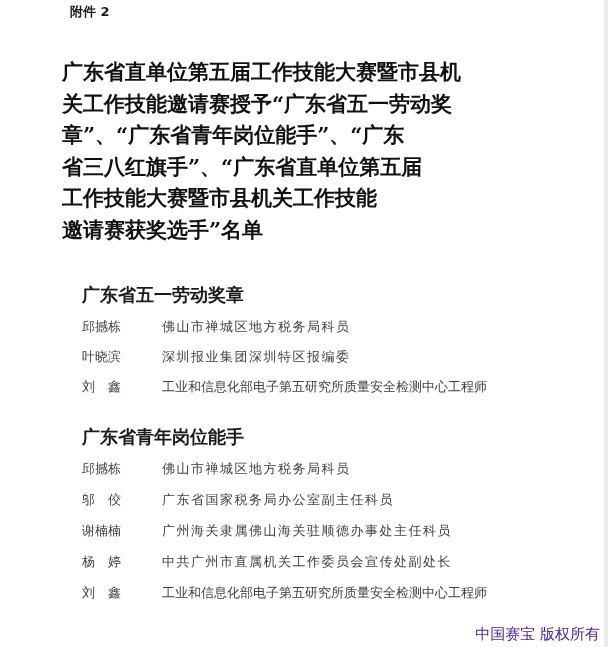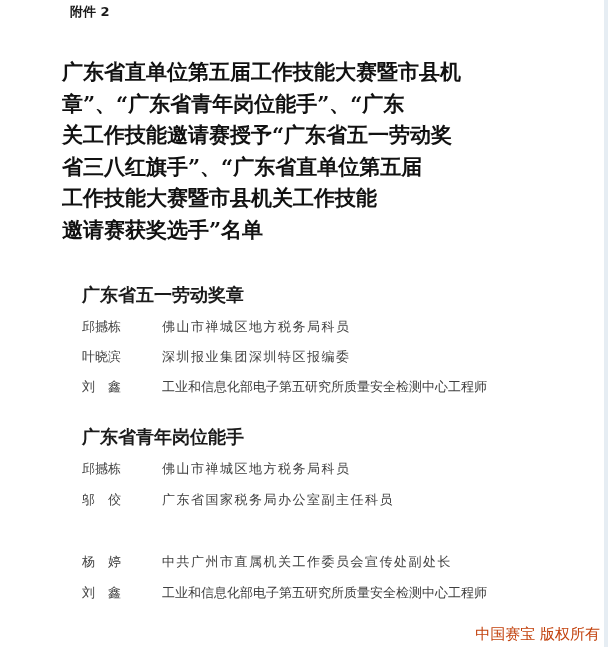--- a/index.html
+++ b/index.html
@@ -77,35 +77,35 @@
     }
     .entry .org {
       display: inline-block;
       letter-spacing: 1.5px;
     }
     .watermark {
       position: absolute;
       right: 6px;
       top: 625px;
       font-size: 15px;
-      color: #c2410c;
+      color: #4c1d95;
       white-space: nowrap;
     }
   </style>
 </head>
 <body>
 
 <div class="page">
 
   <div class="attachment-label">附件 2</div>
 
   <div class="doc-title">
     <span class="line">广东省直单位第五届工作技能大赛暨市县机</span>
+    <span class="line">关工作技能邀请赛授予“广东省五一劳动奖</span>
     <span class="line">章”、“广东省青年岗位能手”、“广东</span>
-    <span class="line">关工作技能邀请赛授予“广东省五一劳动奖</span>
     <span class="line">省三八红旗手”、“广东省直单位第五届</span>
     <span class="line">工作技能大赛暨市县机关工作技能</span>
     <span class="line">邀请赛获奖选手”名单</span>
   </div>
 
   <div class="section-heading" style="top:283px;">广东省五一劳动奖章</div>
 
   <div class="entry" style="top:318px;">
     <span class="name">邱撼栋</span><span class="org">佛山市禅城区地方税务局科员</span>
   </div>
@@ -117,20 +117,23 @@
   </div>
 
   <div class="section-heading" style="top:425px;">广东省青年岗位能手</div>
 
   <div class="entry" style="top:460px;">
     <span class="name">邱撼栋</span><span class="org">佛山市禅城区地方税务局科员</span>
   </div>
   <div class="entry" style="top:491px;">
     <span class="name">邬　佼</span><span class="org">广东省国家税务局办公室副主任科员</span>
   </div>
+  <div class="entry" style="top:522px;">
+    <span class="name">谢楠楠</span><span class="org">广州海关隶属佛山海关驻顺德办事处主任科员</span>
+  </div>
   <div class="entry" style="top:553px;">
     <span class="name">杨　婷</span><span class="org">中共广州市直属机关工作委员会宣传处副处长</span>
   </div>
   <div class="entry" style="top:584px;">
     <span class="name">刘　鑫</span><span class="org" style="letter-spacing:0px;">工业和信息化部电子第五研究所质量安全检测中心工程师</span>
   </div>
 
   <div class="watermark">中国赛宝 版权所有</div>
 </div>
 

